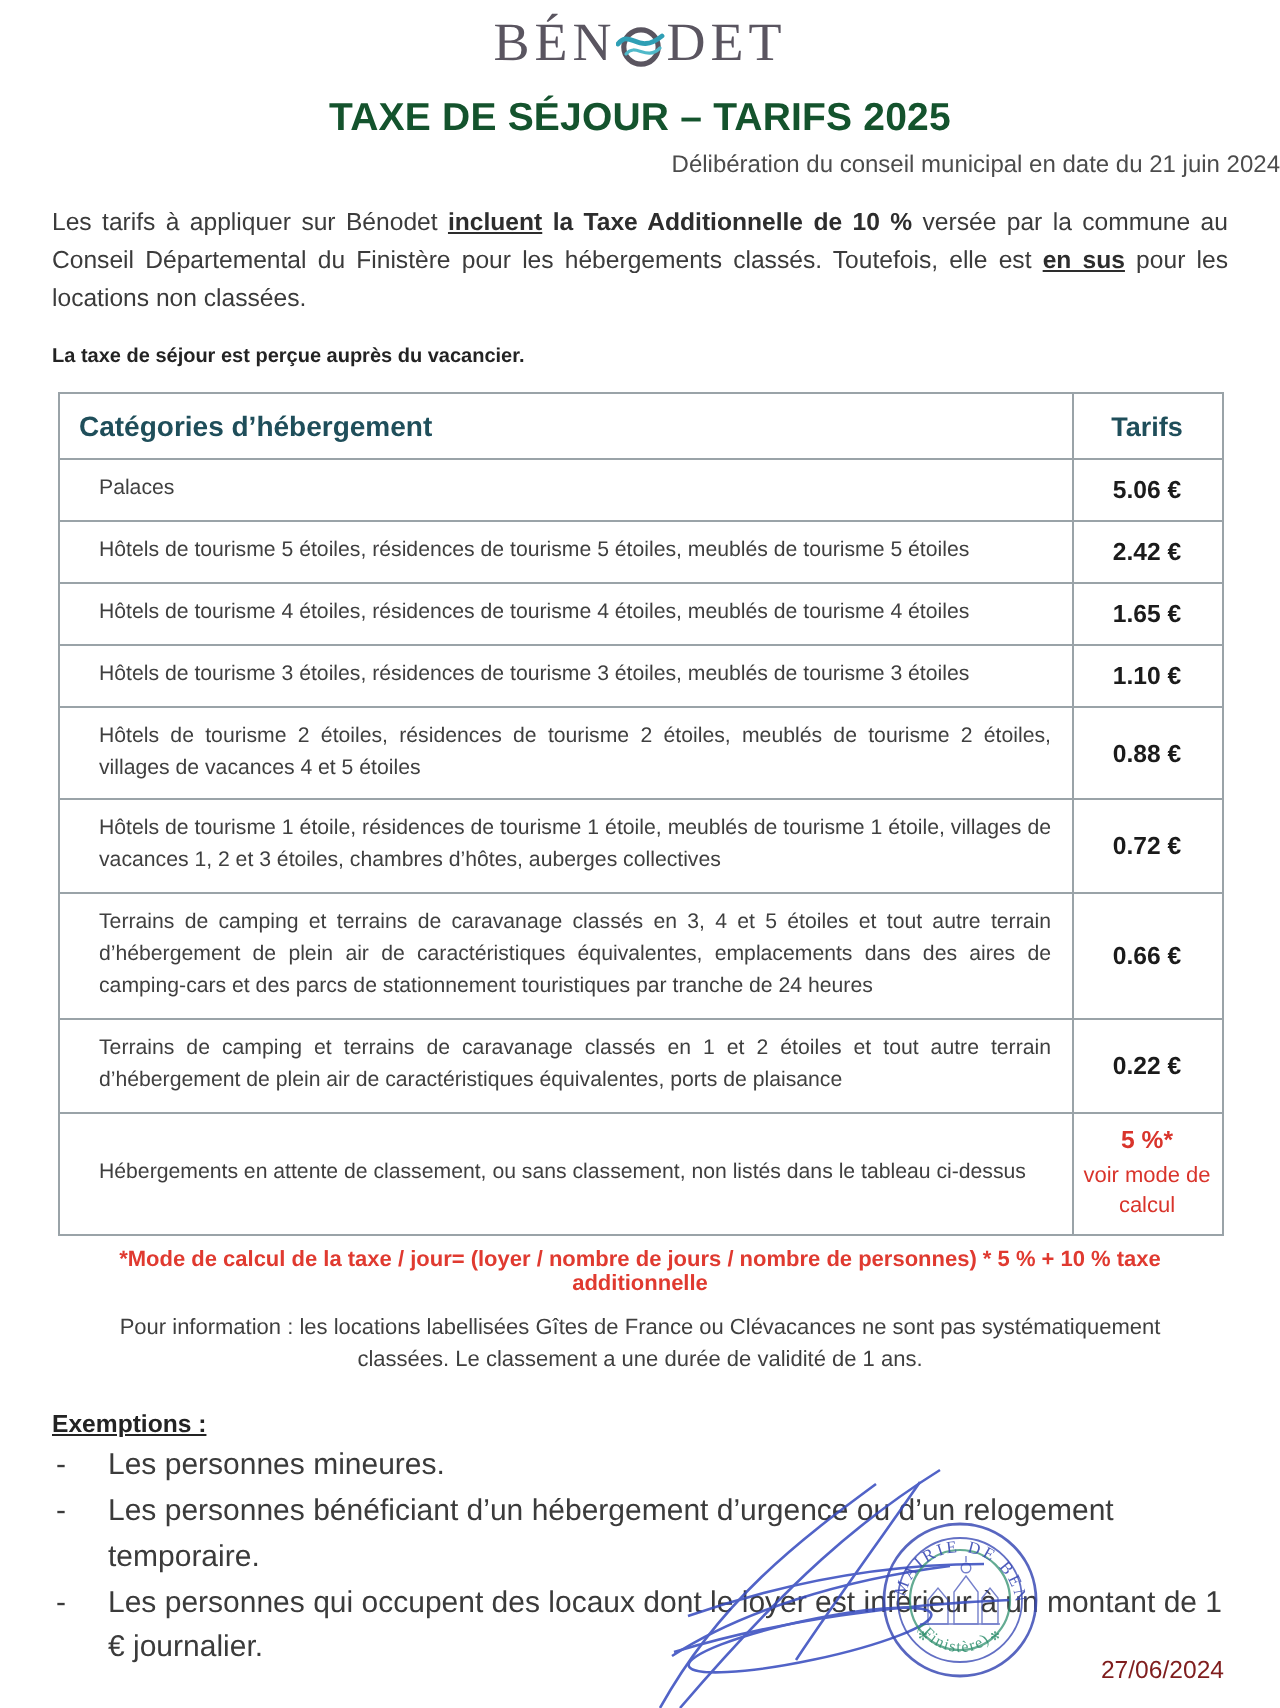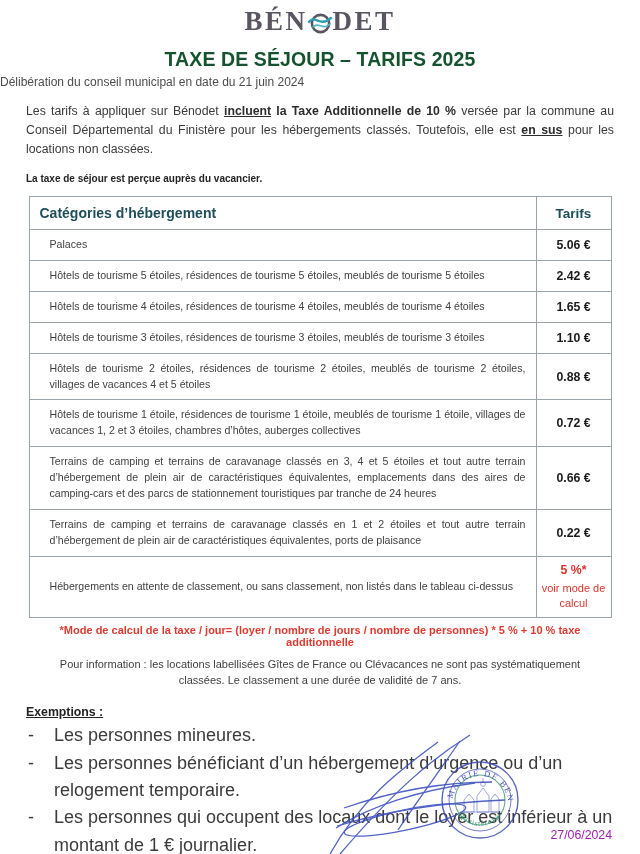--- a/index.html
+++ b/index.html
@@ -30,42 +30,42 @@
     height: 36px;
   }
   .logo {
     display: inline-flex;
     align-items: center;
     justify-content: center;
     font-family: "Liberation Serif", serif;
     font-size: 27px;
     letter-spacing: 2.5px;
     color: #5a5560;
-    font-weight: 700;
+    font-weight: 400;
   }
   .logo .lg-o {
     position: relative;
     display: inline-block;
     width: 25px;
     height: 28px;
     vertical-align: middle;
   }
   .logo .lg-o svg { position: absolute; left: 0; top: 0; }
 
   
   .doc-title {
     text-align: center;
     font-size: 19.5px;
     font-weight: bold;
     color: #14532d;
     margin-top: 6px;
     letter-spacing: 0.1px;
   }
   .doc-subtitle {
-    text-align: left;
+    text-align: right;
     font-size: 12px;
     color: #4c4c4c;
     margin-top: 4px;
   }
 
   
   .intro {
     margin: 13px 26px 0 26px;
     font-size: 12.3px;
     line-height: 1.55;
@@ -161,21 +161,21 @@
   }
   .exemptions .ex-title {
     font-size: 12.3px;
     font-weight: bold;
     color: #232323;
     text-decoration: underline;
     margin-bottom: 3px;
   }
   .ex-list { margin: 0; padding: 0; list-style: none; }
   .ex-list li {
-    font-size: 18px;
+    font-size: 15px;
     line-height: 1.52;
     color: #3b3b3b;
     padding-left: 28px;
     position: relative;
   }
   .ex-list li::before {
     content: "-";
     position: absolute;
     left: 2px;
     top: 0;
@@ -190,21 +190,21 @@
     text-align: justify;
     color: #3b3b3b;
     position: relative;
     z-index: 3;
   }
   .date-stamp {
     position: absolute;
     right: 28px;
     bottom: 12px;
     font-size: 12.3px;
-    color: #a21caf;
+    color: #7f1d1d;
     z-index: 4;
   }
 
   
   .stamp-layer {
     position: absolute;
     left: 0; top: 0;
     width: 640px; height: 854px;
     pointer-events: none;
     z-index: 2;
@@ -319,21 +319,21 @@
           <span class="big">5 %*</span>
           <span>voir mode de calcul</span>
         </td>
       </tr>
     </tbody>
   </table>
 
   <div class="mode-calcul">*Mode de calcul de la taxe / jour= (loyer / nombre de jours / nombre de personnes) * 5 % + 10 % taxe additionnelle</div>
   <div class="pour-info">
     <span>Pour information : les locations labellisées Gîtes de France ou Clévacances ne sont pas systématiquement classées.</span>
-    <span>Le classement a une durée de validité de 7 ans.</span>
+    <span>Le classement a une durée de validité de 1 ans.</span>
   </div>
 
   <div class="exemptions">
     <div class="ex-title">Exemptions :</div>
     <ul class="ex-list">
       <li>Les personnes mineures.</li>
       <li>Les personnes bénéficiant d’un hébergement d’urgence ou d’un relogement temporaire.</li>
       <li>Les personnes qui occupent des locaux dont le loyer est inférieur à un montant de 1 € journalier.</li>
     </ul>
   </div>

